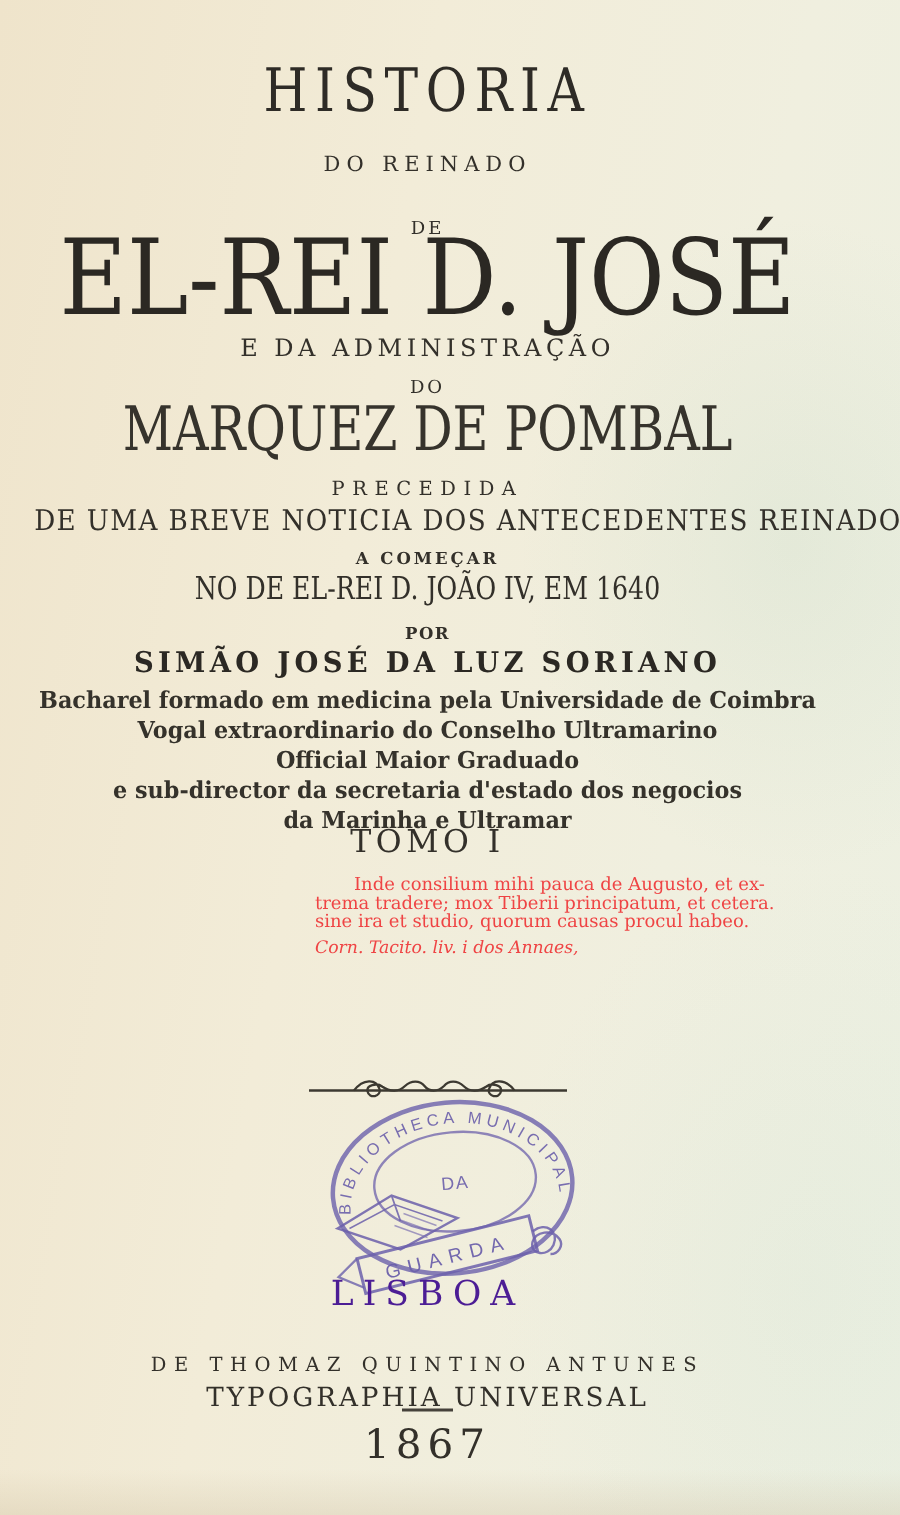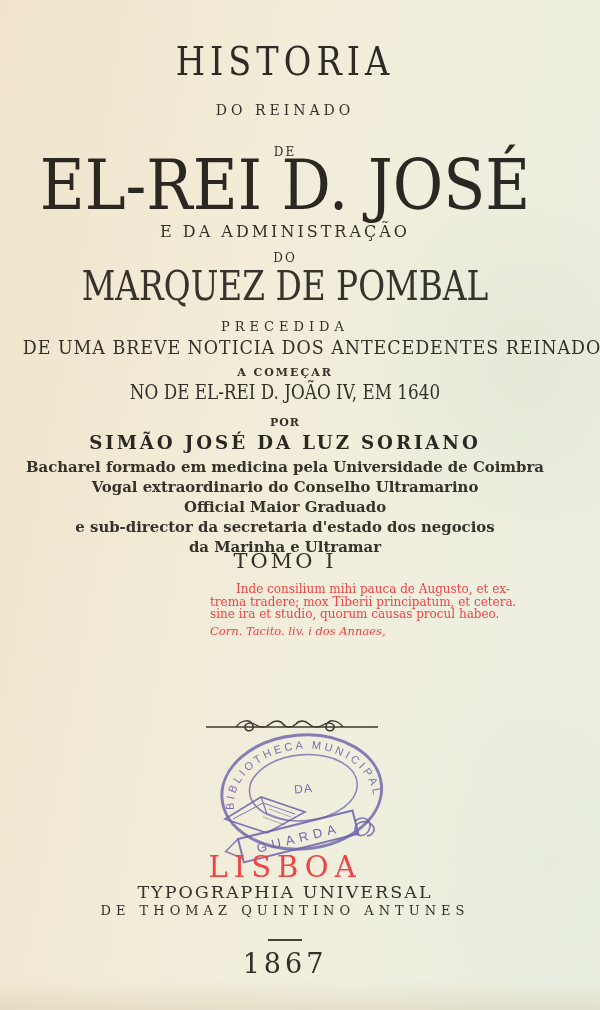--- a/index.html
+++ b/index.html
@@ -29,22 +29,22 @@
   .por{top:416px;font-size:11px;letter-spacing:1px;font-weight:bold;}
   .author{top:431px;font-size:19px;font-weight:bold;letter-spacing:3px;color:#2b2823;}
   .creds{top:457px;font-size:15.5px;font-weight:bold;line-height:20px;color:#35322b;}
   .creds div{white-space:nowrap;}
   .tomo{top:549px;font-size:21px;letter-spacing:3px;}
   .epigraph{position:absolute;left:210px;top:583px;width:350px;font-size:12px;line-height:12.5px;color:#ef4444;}
   .epigraph .l0{padding-left:26px;}
   .epigraph .cite{font-style:italic;text-align:left;padding-right:20px;margin-top:4px;font-size:11.5px;}
   .divider{position:absolute;left:206px;top:717px;}
   .stamp{position:absolute;left:209px;top:729px;}
-  .lisboa{top:850px;font-size:29px;letter-spacing:6px;color:#ef4444;}
-  .typo{top:882px;font-size:17.5px;letter-spacing:2px;}
+  .lisboa{top:850px;font-size:23px;letter-spacing:6px;color:#4c1d95;}
+  .typo{top:922px;font-size:17.5px;letter-spacing:2px;}
   .thomaz{top:903px;font-size:13px;letter-spacing:5px;}
   .rua{top:920px;font-size:11px;letter-spacing:1.5px;font-weight:bold;}
   .smallrule{position:absolute;top:939px;left:268px;width:34px;border-top:2px solid #45413a;}
   .year{top:948px;font-size:27px;letter-spacing:4px;}
 </style>
 </head>
 <body>
 
 <div class="page">
 

